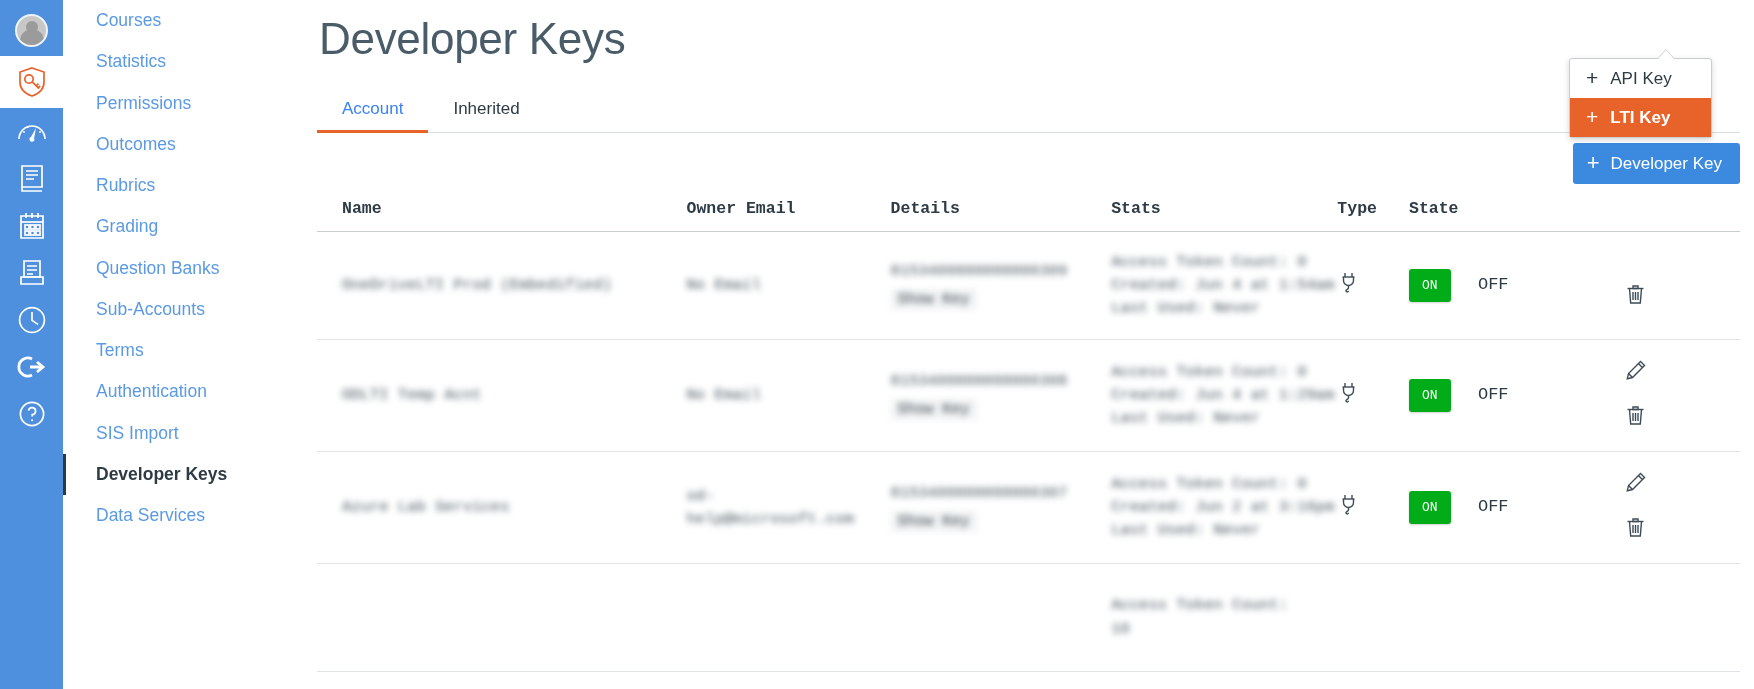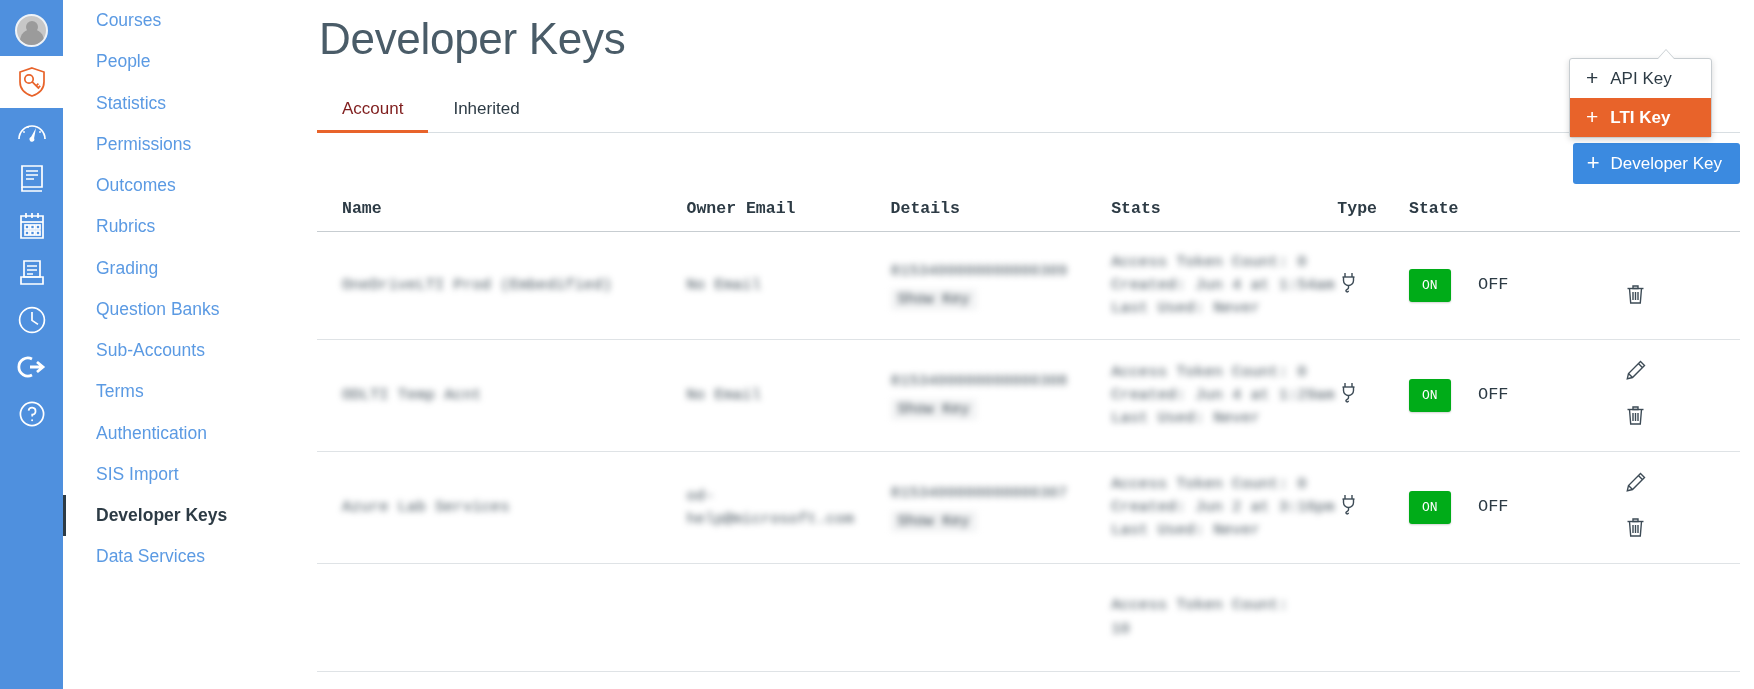--- a/index.html
+++ b/index.html
@@ -109,21 +109,21 @@
     padding: 0 25px;
     display: flex;
     align-items: center;
     font-size: 17px;
     color: #2d3b45;
     border-bottom: 3px solid transparent;
     margin-bottom: -1px;
     cursor: pointer;
   }
   .tab.active {
-    color: #7f1d1d;
+    color: #3b82f6;
     border-bottom-color: #e8632a;
   }
 
   
   .toolbar {
     height: 66px;
     position: relative;
     margin-right: 14px;
   }
   .dev-key-btn {
@@ -365,21 +365,20 @@
         <circle cx="14" cy="14" r="11.6"></circle>
         <path d="M10.6 10.6 a3.5 3.5 0 1 1 3.6 4 v2" stroke-width="1.7"></path>
         <circle cx="14.1" cy="20.2" r="0.95" fill="#ffffff" stroke="none"></circle>
       </svg>
     </span>
   </div>
 </nav>
 
 <nav class="subnav">
   <a class="subnav-item" href="#">Courses</a>
-  <a class="subnav-item" href="#">People</a>
   <a class="subnav-item" href="#">Statistics</a>
   <a class="subnav-item" href="#">Permissions</a>
   <a class="subnav-item" href="#">Outcomes</a>
   <a class="subnav-item" href="#">Rubrics</a>
   <a class="subnav-item" href="#">Grading</a>
   <a class="subnav-item" href="#">Question Banks</a>
   <a class="subnav-item" href="#">Sub-Accounts</a>
   <a class="subnav-item" href="#">Terms</a>
   <a class="subnav-item" href="#">Authentication</a>
   <a class="subnav-item" href="#">SIS Import</a>

